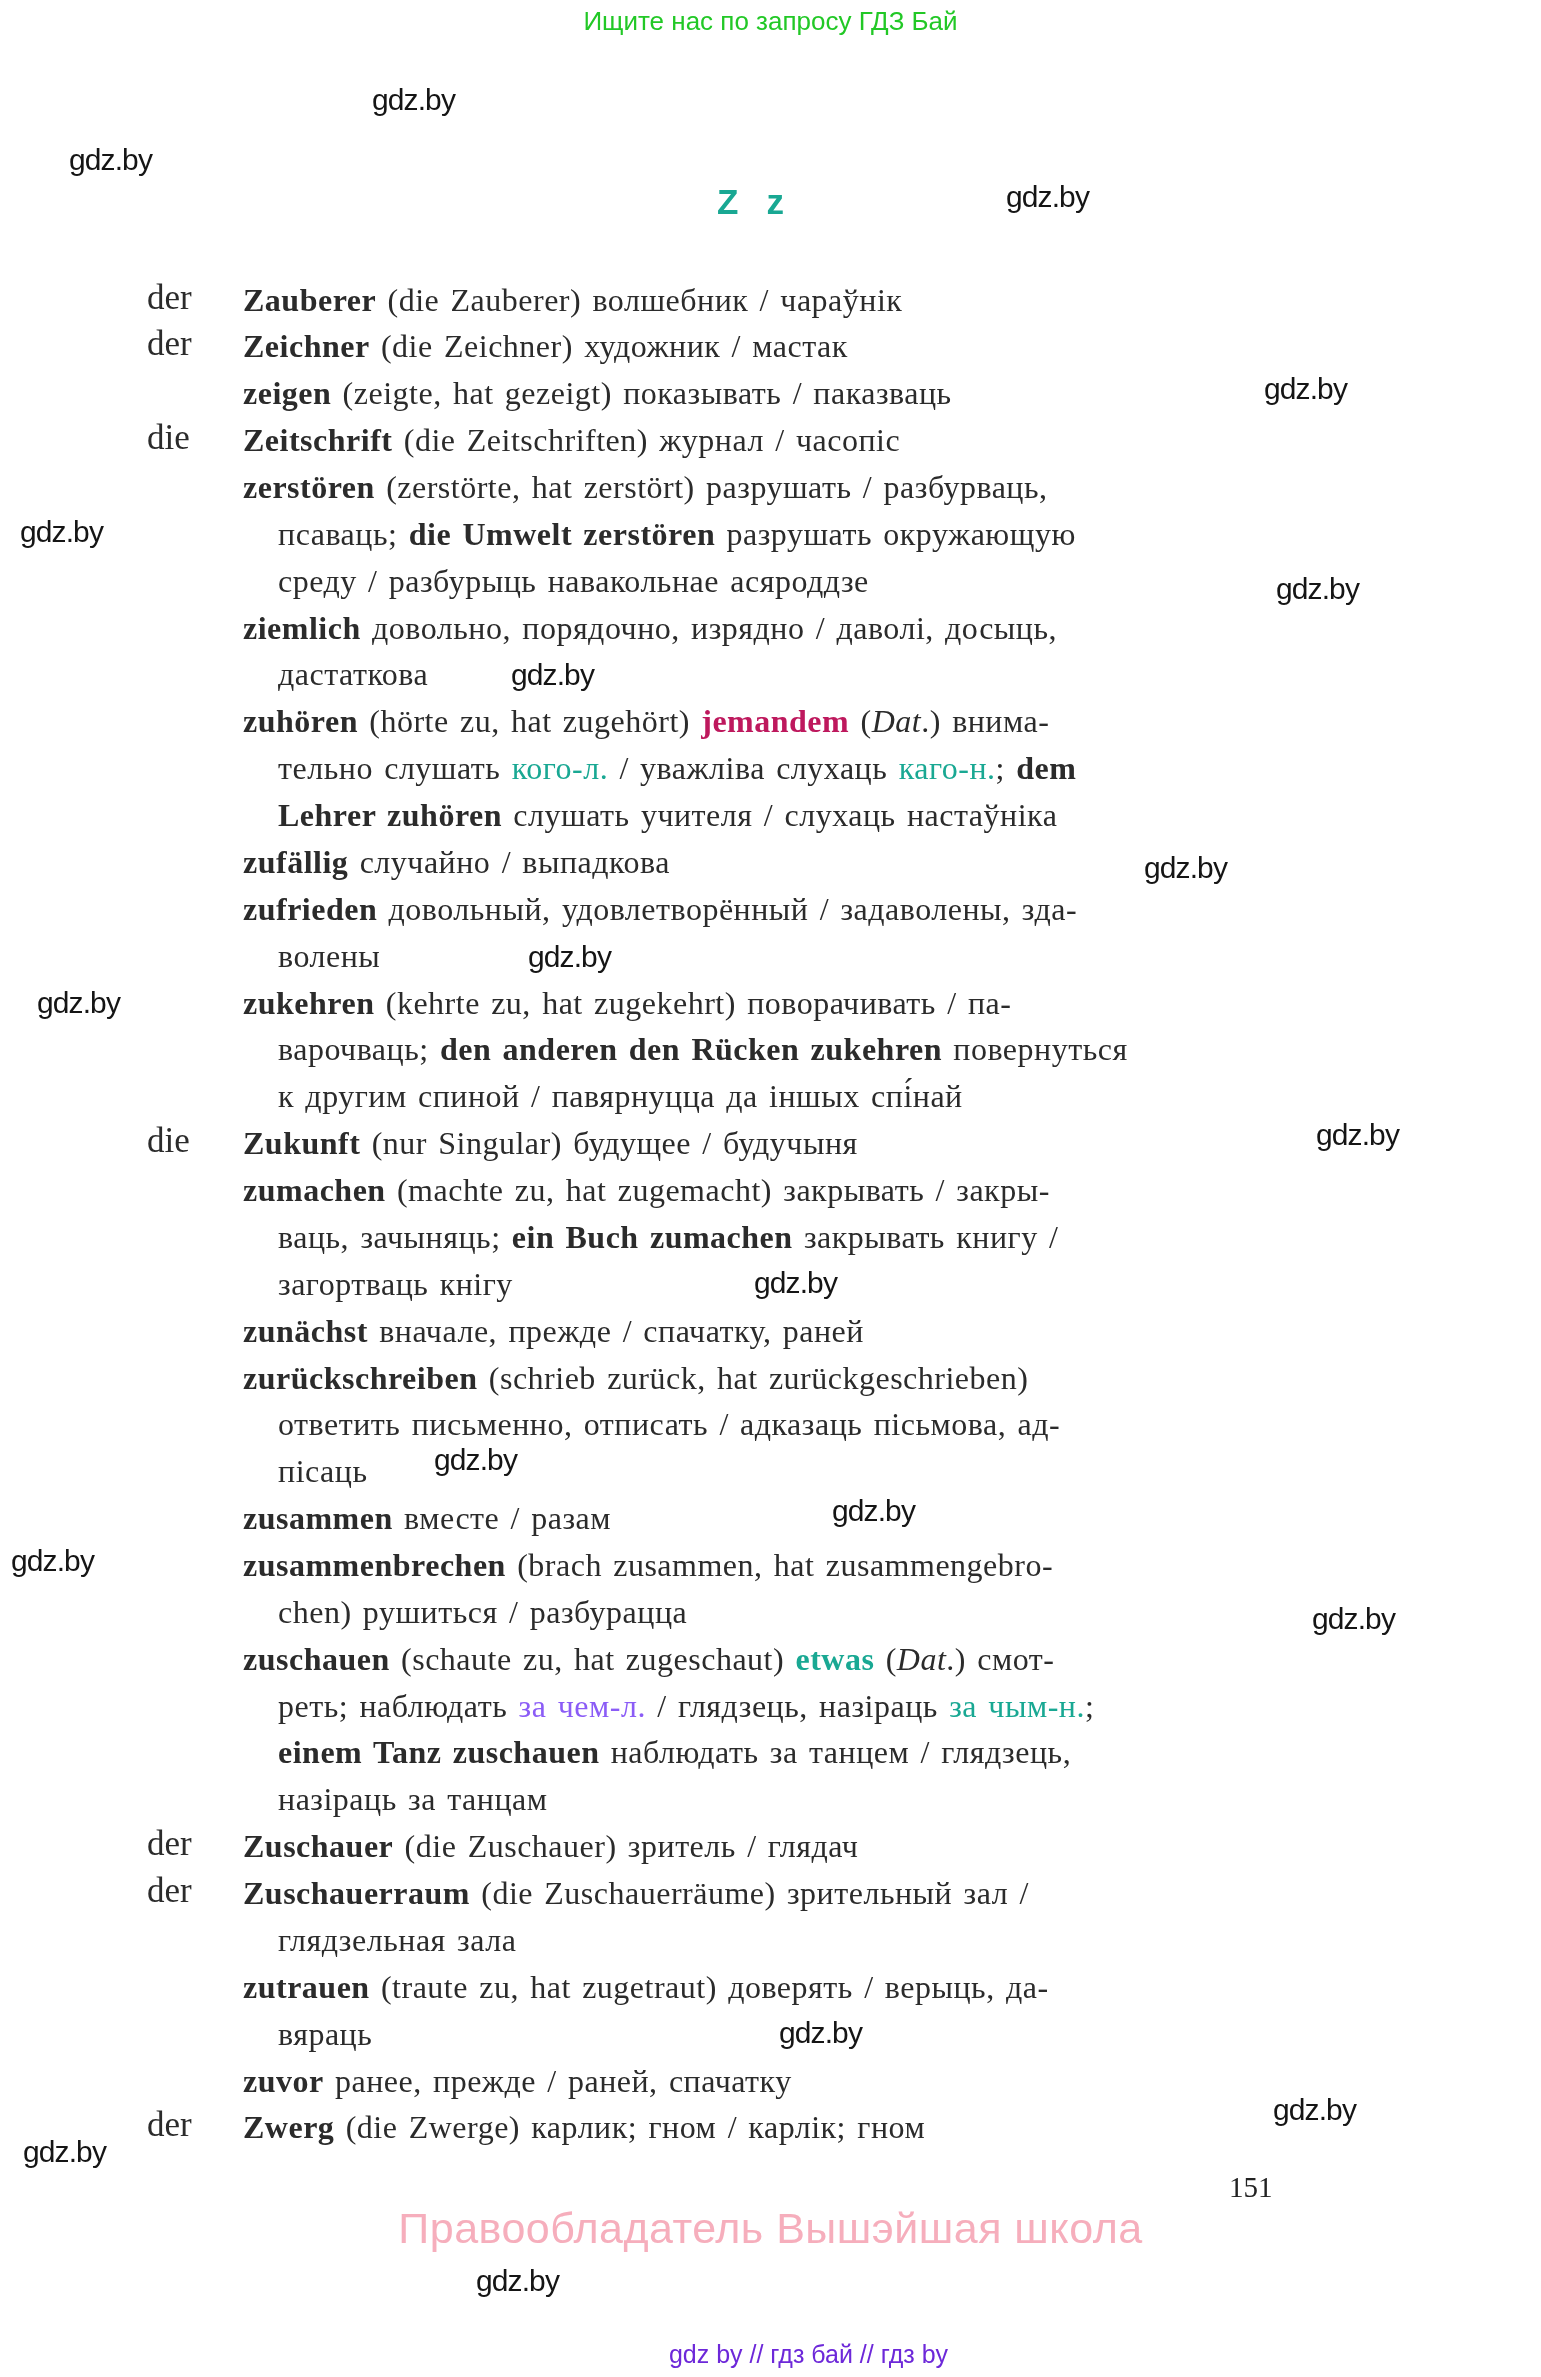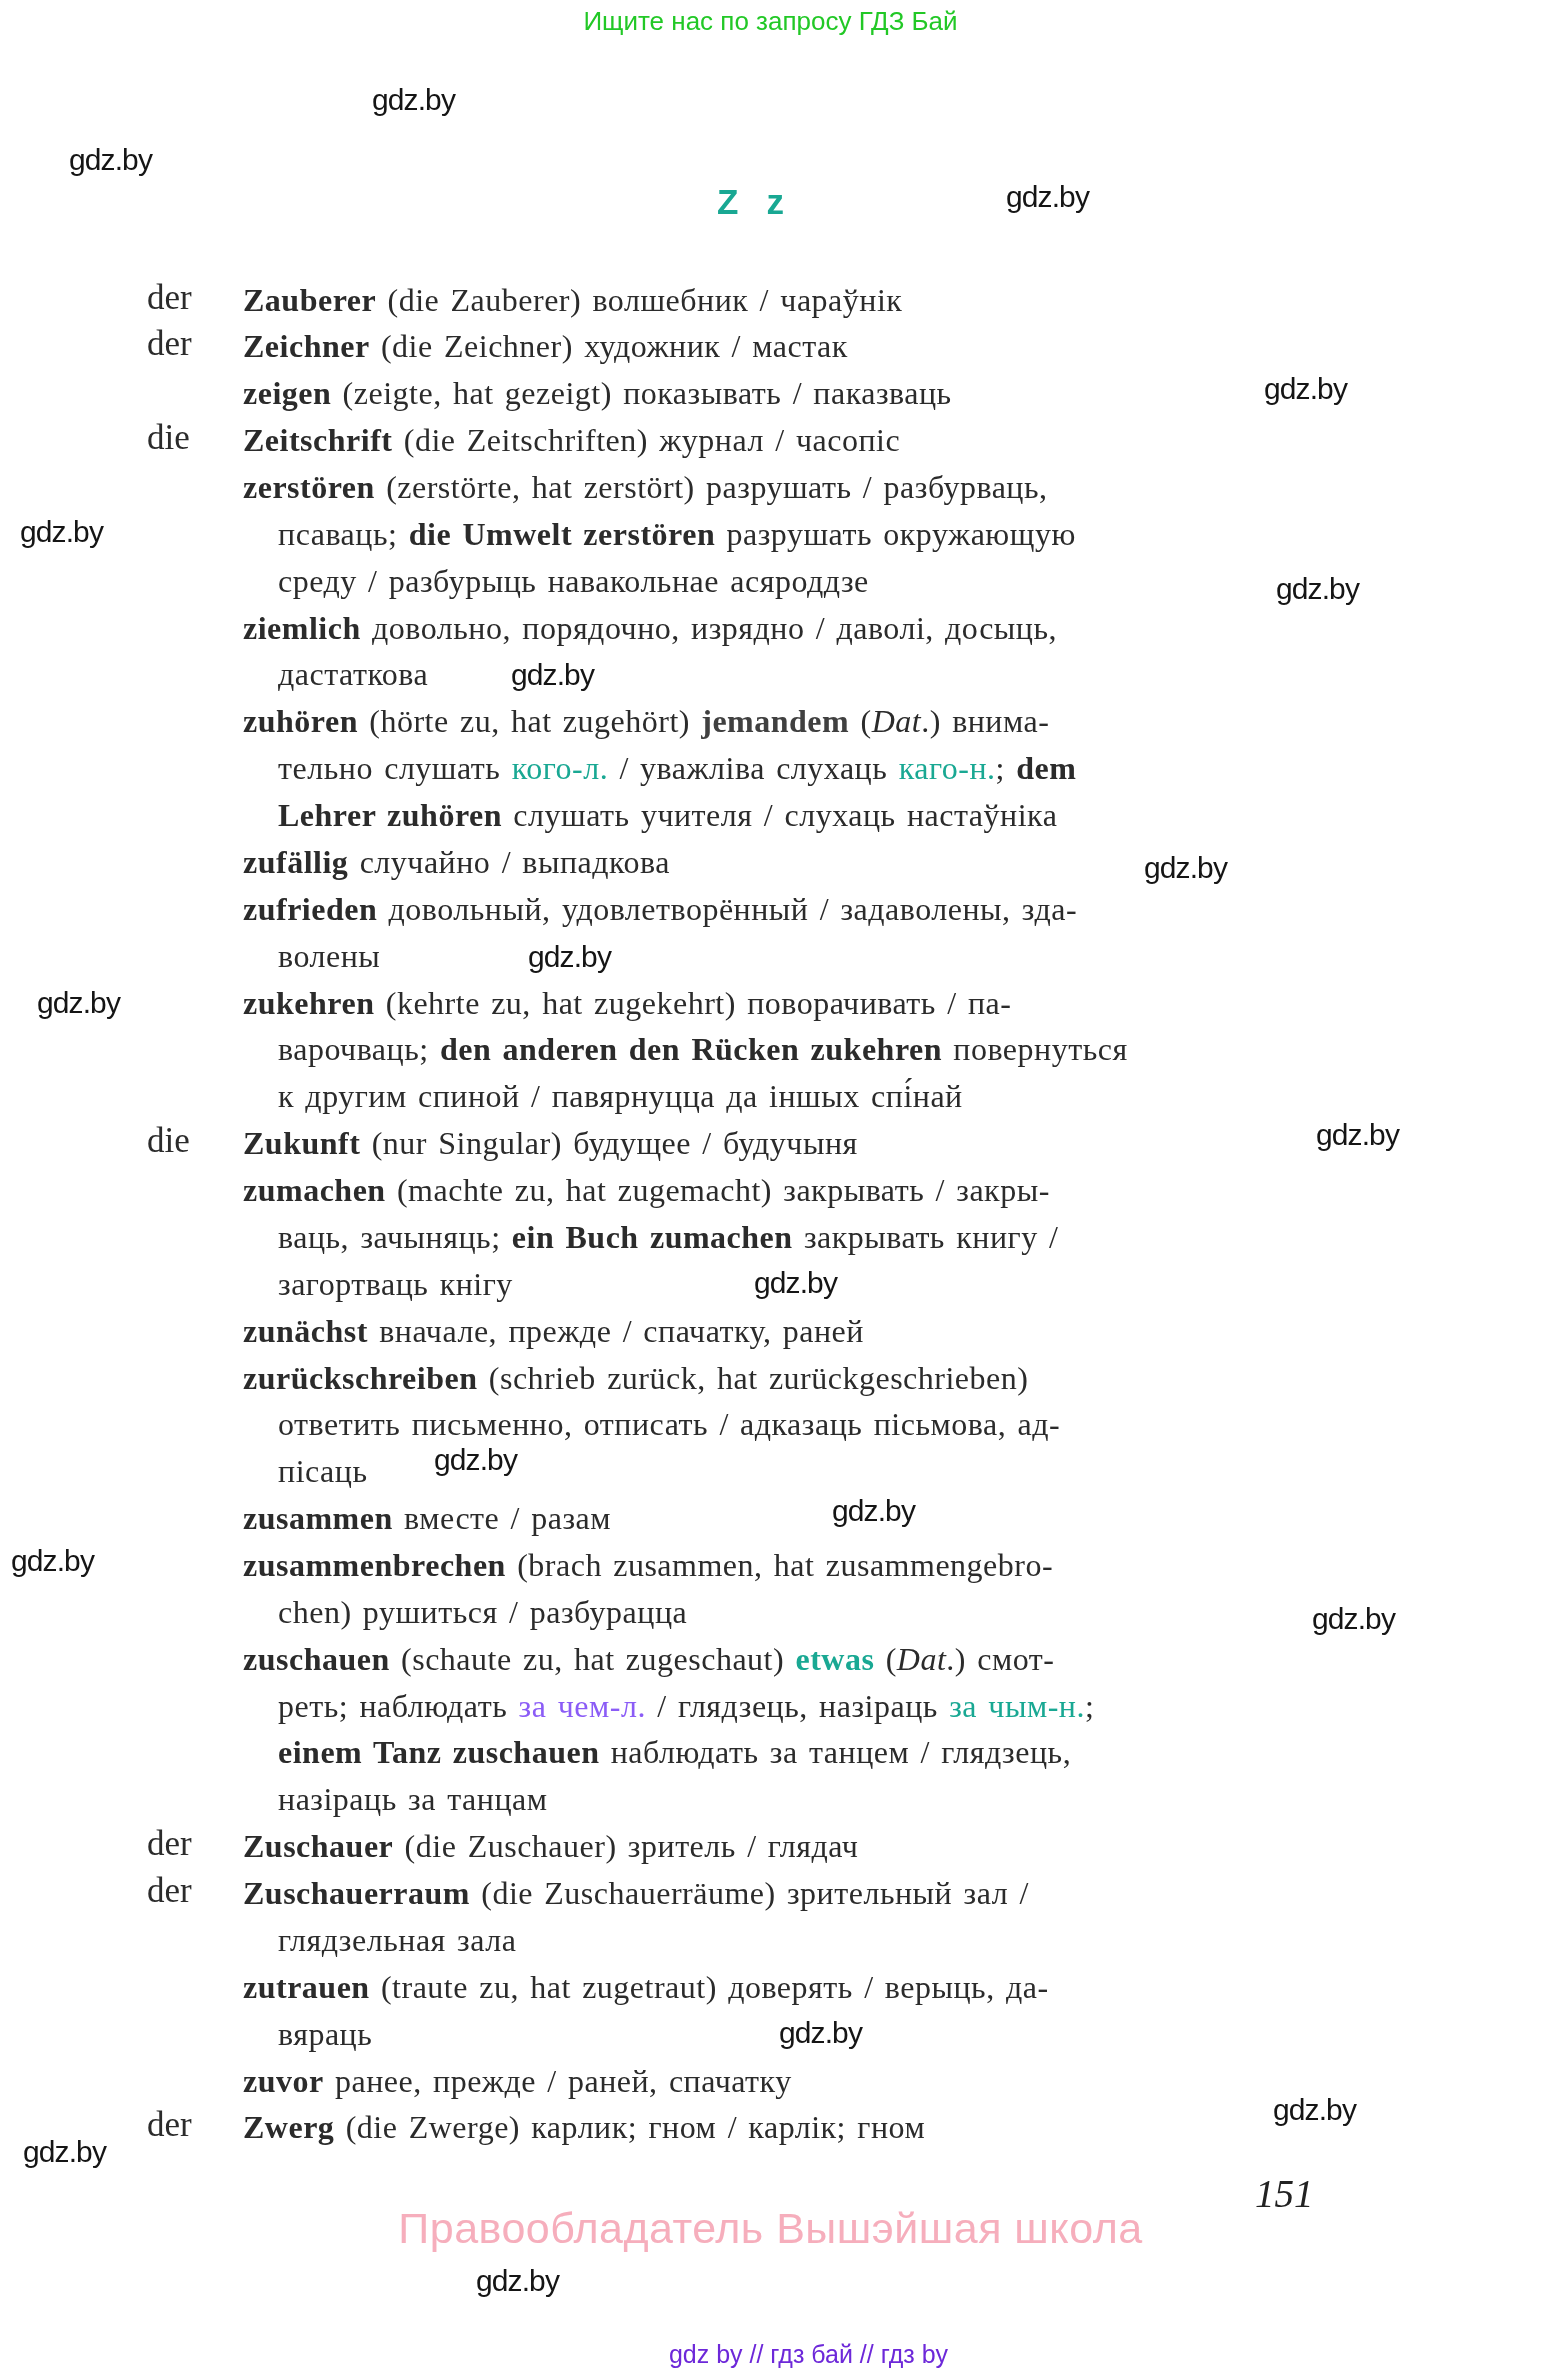--- a/index.html
+++ b/index.html
@@ -25,21 +25,21 @@
     letter-spacing:0.5px; word-spacing:2.8px; line-height:44px;
   }
   .line.head { left:243px; }
   .line.cont { left:278px; }
   .article { position:absolute; left:147px; font-size:35px; white-space:pre; }
   .s-b  { font-weight:bold; }
   .s-i  { font-style:italic; }
   .s-t  { }
   .s-tb { font-weight:bold; }
   .pagenum {
-    position:absolute; left:1255px; top:2171px; font-size:39px; color:#222222;font-style:italic;
+    position:absolute; left:1229px; top:2171px; font-size:29px; color:#222222;
   }
   .copyright {
     position:absolute; top:2204px; left:0; width:100%; text-align:center;
     font-family:"Liberation Sans", sans-serif; font-size:43px; letter-spacing:0.5px;
   }
   .footer-links {
     position:absolute; top:2340px; left:0; width:100%; text-align:center;
     font-family:"Liberation Sans", sans-serif; font-size:25px; cursor:pointer;
   }
 </style>
@@ -55,21 +55,21 @@
       <span class="article" style="top: 324px;">der</span>
       <div class="line head" style="top: 324px;"><span class="s-b">Zeichner</span><span class="s-r"> (die Zeichner) художник / мастак</span></div>
       <div class="line head" style="top: 371px;"><span class="s-b">zeigen</span><span class="s-r"> (zeigte, hat gezeigt) показывать / паказваць</span></div>
       <span class="article" style="top: 418px;">die</span>
       <div class="line head" style="top: 418px;"><span class="s-b">Zeitschrift</span><span class="s-r"> (die Zeitschriften) журнал / часопіс</span></div>
       <div class="line head" style="top: 465px;"><span class="s-b">zerstören</span><span class="s-r"> (zerstörte, hat zerstört) разрушать / разбурваць,</span></div>
       <div class="line cont" style="top: 512px;"><span class="s-r">псаваць; </span><span class="s-b">die Umwelt zerstören</span><span class="s-r"> разрушать окружающую</span></div>
       <div class="line cont" style="top: 559px;"><span class="s-r">среду / разбурыць навакольнае асяроддзе</span></div>
       <div class="line head" style="top: 606px;"><span class="s-b">ziemlich</span><span class="s-r"> довольно, порядочно, изрядно / даволі, досыць,</span></div>
       <div class="line cont" style="top: 652px;"><span class="s-r">дастаткова</span></div>
-      <div class="line head" style="top: 699px;"><span class="s-b">zuhören</span><span class="s-r"> (hörte zu, hat zugehört) </span><span class="s-tb" style="color: #404040;">jemandem</span><span class="s-r"> (</span><span class="s-i">Dat</span><span class="s-r">.) внима-</span></div>
+      <div class="line head" style="top: 699px;"><span class="s-b">zuhören</span><span class="s-r"> (hörte zu, hat zugehört) </span><span class="s-tb" style="color: #be185d;">jemandem</span><span class="s-r"> (</span><span class="s-i">Dat</span><span class="s-r">.) внима-</span></div>
       <div class="line cont" style="top: 746px;"><span class="s-r">тельно слушать </span><span class="s-t" style="color: rgb(25, 168, 147);">кого-л.</span><span class="s-r"> / уважліва слухаць </span><span class="s-t" style="color: rgb(25, 168, 147);">каго-н.</span><span class="s-r">; </span><span class="s-b">dem</span></div>
       <div class="line cont" style="top: 793px;"><span class="s-b">Lehrer zuhören</span><span class="s-r"> слушать учителя / слухаць настаўніка</span></div>
       <div class="line head" style="top: 840px;"><span class="s-b">zufällig</span><span class="s-r"> случайно / выпадкова</span></div>
       <div class="line head" style="top: 887px;"><span class="s-b">zufrieden</span><span class="s-r"> довольный, удовлетворённый / задаволены, зда-</span></div>
       <div class="line cont" style="top: 934px;"><span class="s-r">волены</span></div>
       <div class="line head" style="top: 981px;"><span class="s-b">zukehren</span><span class="s-r"> (kehrte zu, hat zugekehrt) поворачивать / па-</span></div>
       <div class="line cont" style="top: 1027px;"><span class="s-r">варочваць; </span><span class="s-b">den anderen den Rücken zukehren</span><span class="s-r"> повернуться</span></div>
       <div class="line cont" style="top: 1074px;"><span class="s-r">к другим спиной / павярнуцца да іншых спі́най</span></div>
       <span class="article" style="top: 1121px;">die</span>
       <div class="line head" style="top: 1121px;"><span class="s-b">Zukunft</span><span class="s-r"> (nur Singular) будущее / будучыня</span></div>

